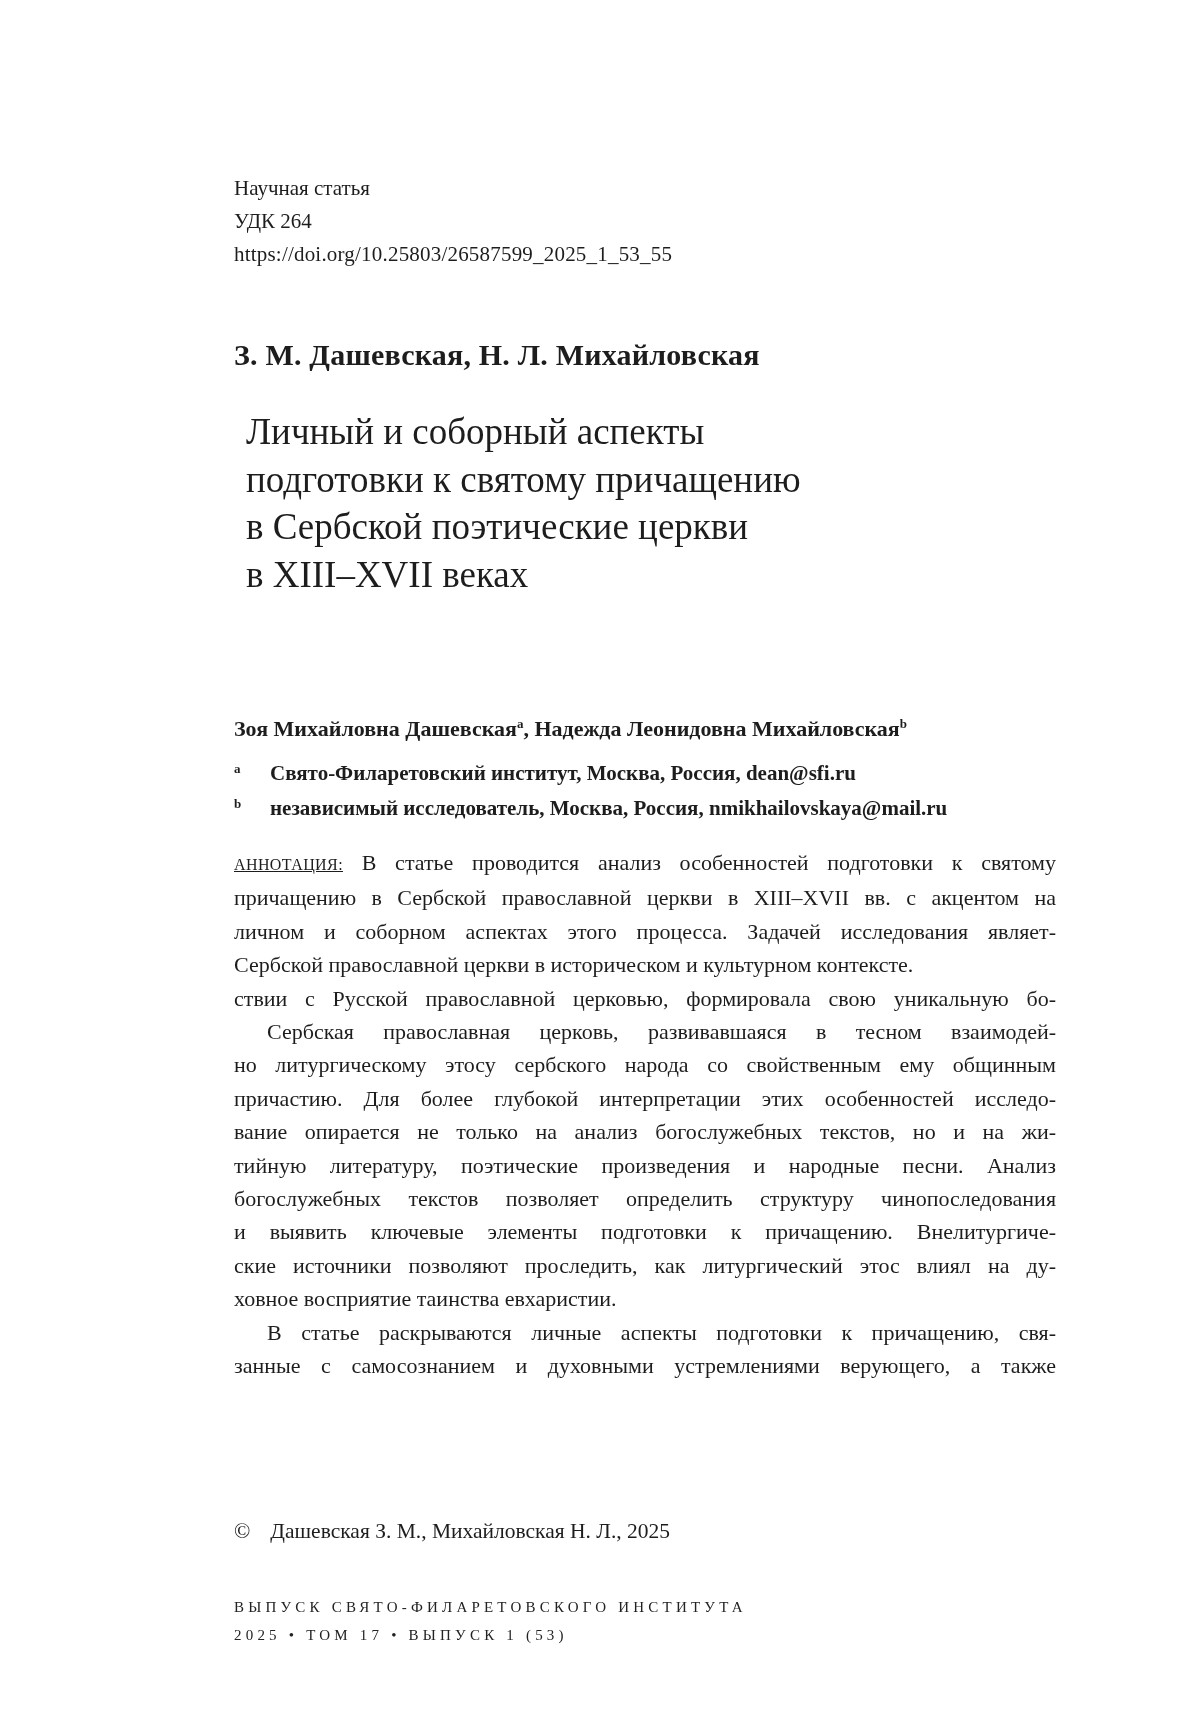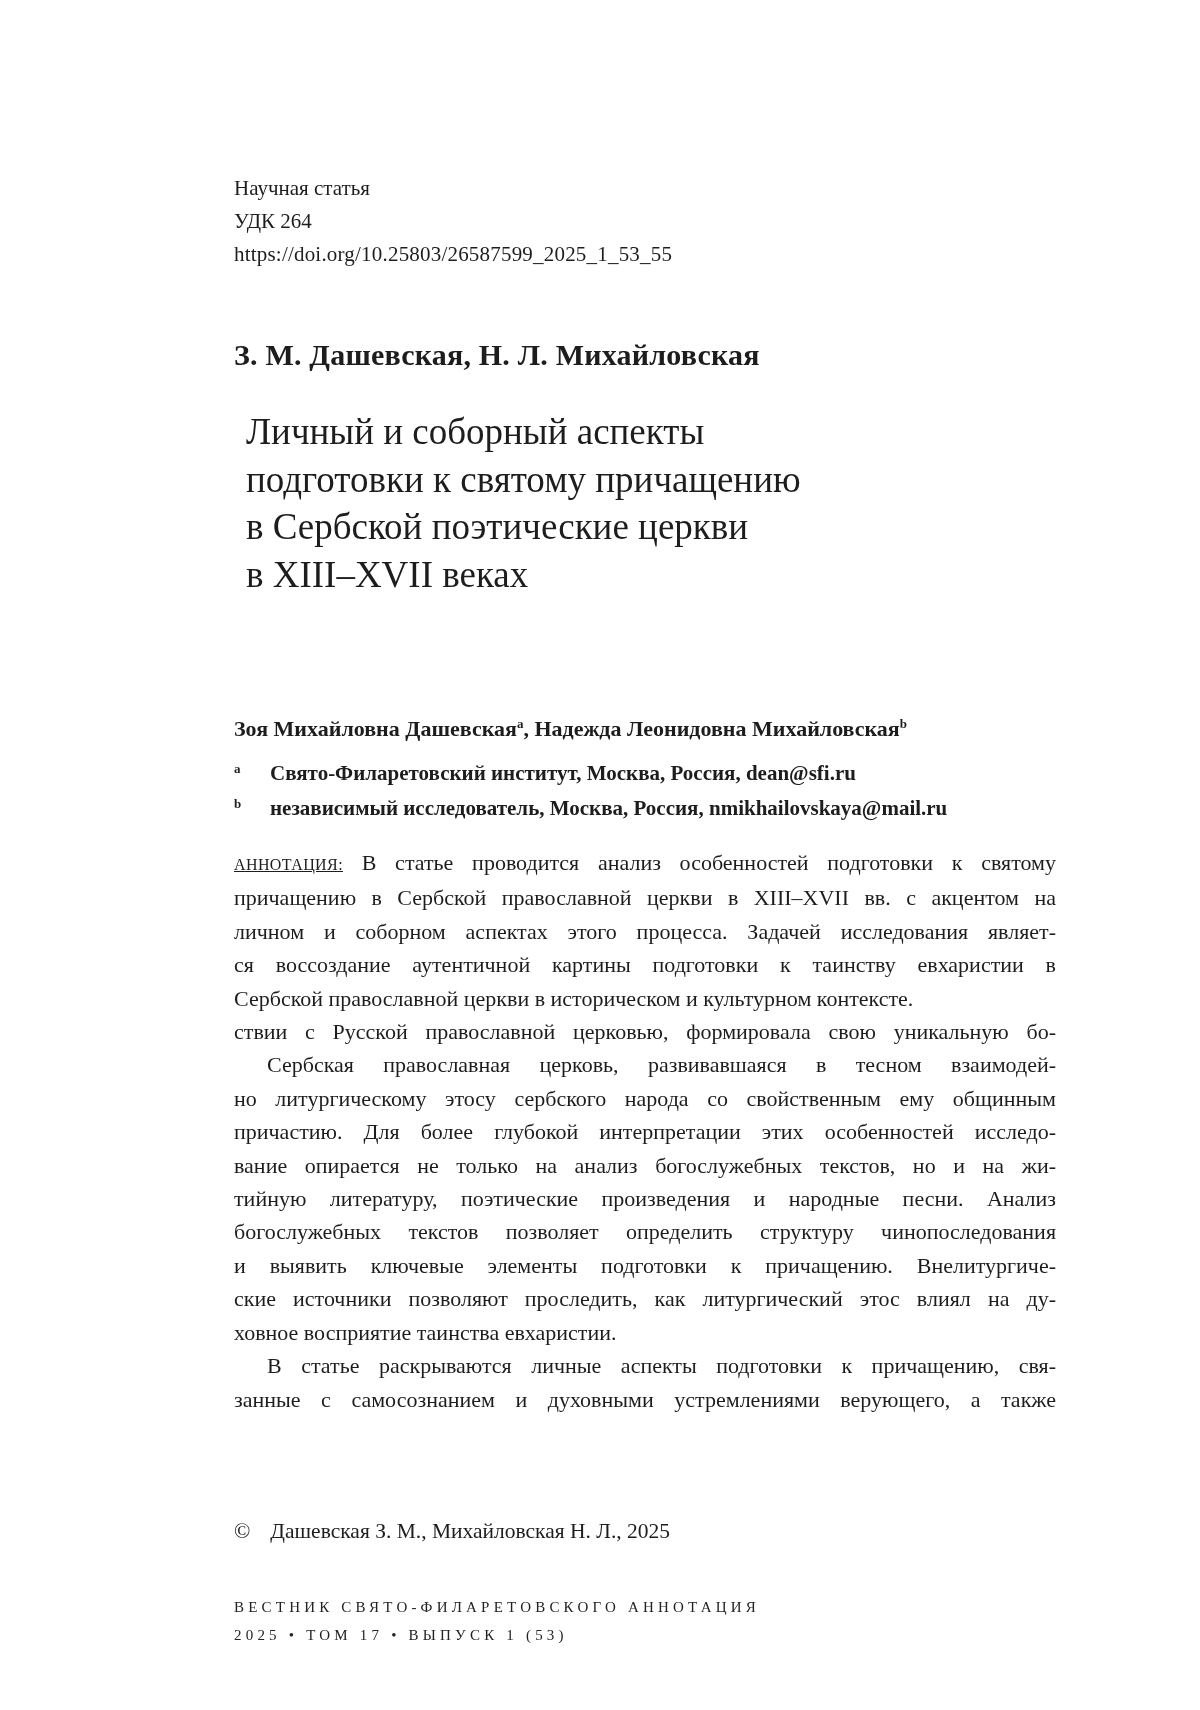--- a/index.html
+++ b/index.html
@@ -161,40 +161,39 @@
           <span class="affil-marker">b</span>
           <span>независимый исследователь, Москва, Россия, nmikhailovskaya@mail.ru</span>
         </div>
       </div>
   </div>
 
   <div class="abstract">
       <div class="aline"><span class="abstract-label">АННОТАЦИЯ:</span> В статье проводится анализ особенностей подготовки к святому</div>
       <div class="aline">причащению в Сербской православной церкви в XIII–XVII вв. с акцентом на</div>
       <div class="aline">личном и соборном аспектах этого процесса. Задачей исследования являет-</div>
-      <div class="aline">ся воссоздание аутентичной картины подготовки к таинству евхаристии в</div>
       <div class="aline last">Сербской православной церкви в историческом и культурном контексте.</div>
       <div class="aline">ствии с Русской православной церковью, формировала свою уникальную бо-</div>
       <div class="aline indent">Сербская православная церковь, развивавшаяся в тесном взаимодей-</div>
       <div class="aline">но литургическому этосу сербского народа со свойственным ему общинным</div>
       <div class="aline">причастию. Для более глубокой интерпретации этих особенностей исследо-</div>
       <div class="aline">вание опирается не только на анализ богослужебных текстов, но и на жи-</div>
       <div class="aline">тийную литературу, поэтические произведения и народные песни. Анализ</div>
       <div class="aline">богослужебных текстов позволяет определить структуру чинопоследования</div>
       <div class="aline">и выявить ключевые элементы подготовки к причащению. Внелитургиче-</div>
       <div class="aline">ские источники позволяют проследить, как литургический этос влиял на ду-</div>
       <div class="aline last">ховное восприятие таинства евхаристии.</div>
       <div class="aline indent">В статье раскрываются личные аспекты подготовки к причащению, свя-</div>
       <div class="aline">занные с самосознанием и духовными устремлениями верующего, а также</div>
     </div>
 
   <div class="copyright">
     <span class="sym">©</span><span>Дашевская З. М., Михайловская Н. Л., 2025</span>
   </div>
 
   <div class="footer-journal">
-    <div>ВЕСТНИК СВЯТО-ФИЛАРЕТОВСКОГО АННОТАЦИЯ</div>
+    <div>ВЫПУСК СВЯТО-ФИЛАРЕТОВСКОГО ИНСТИТУТА</div>
     <div>2025 • ТОМ 17 • ВЫПУСК 1 (53)</div>
   </div>
 
   <div class="page-number">55</div>
 
 </div>
 
 </body></html>

